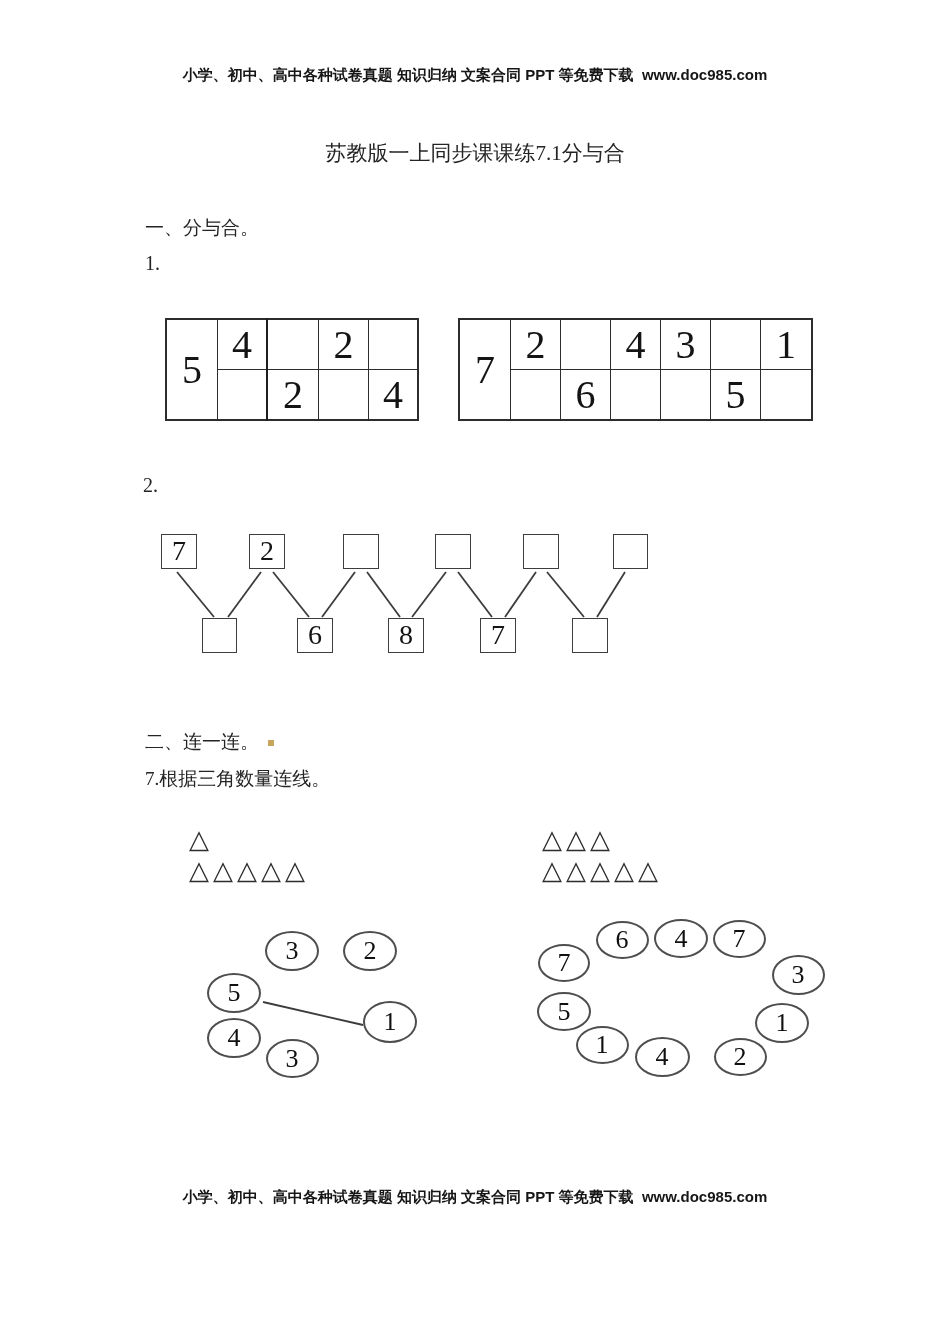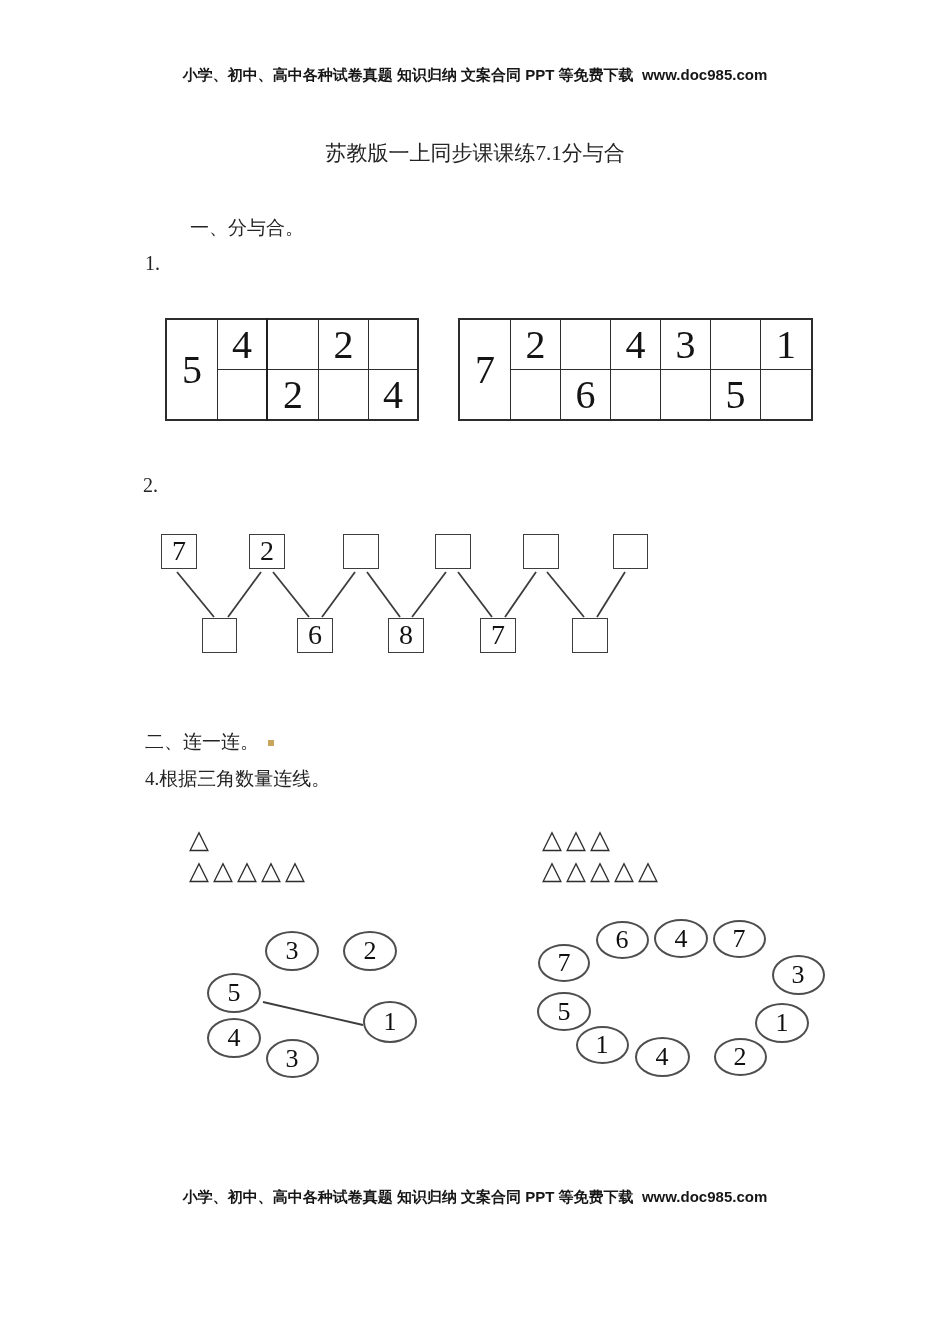--- a/index.html
+++ b/index.html
@@ -9,21 +9,21 @@
   }
   .hf{
     position:absolute;left:0;width:100%;text-align:center;white-space:pre;
     font-family:"Liberation Sans","DejaVu Sans",sans-serif;font-weight:700;
     font-size:15px;color:#161616;
   }
   .header{top:66px;}
   .footer{top:1188px;}
   .title{position:absolute;top:139px;left:0;width:100%;text-align:center;font-size:21px;color:#242424;}
   .line{position:absolute;font-size:19px;color:#242424;white-space:pre;}
-  .l-sec1{left:145px;top:215px;margin-left:45px;}
+  .l-sec1{left:145px;top:215px;}
   .l-item1{left:145px;top:252px;font-size:20px;}
   .l-item2{left:143px;top:474px;font-size:20px;}
   .l-sec2{left:145px;top:729px;}
   .l-sec2-item{left:145px;top:766px;}
   .stray-dot{display:inline-block;width:6px;height:6px;margin-left:9px;vertical-align:2px;background:#c9a55c;}
   table.grid{position:absolute;border-collapse:collapse;table-layout:fixed;border:2px solid #2d2d2d;}
   table.grid td{
     border:1.2px solid #2d2d2d;height:49px;padding:0;text-align:center;vertical-align:middle;
     font-family:"Liberation Serif","DejaVu Serif",serif;font-size:40px;color:#141414;
   }
@@ -105,21 +105,21 @@
   <div class="bbox" style="left:523px;top:534px;"></div>
   <div class="bbox" style="left:613px;top:534px;width:35px;"></div>
 
   <div class="bbox" style="left:202px;top:618px;width:35px;"></div>
   <div class="bbox" style="left:297px;top:618px;">6</div>
   <div class="bbox" style="left:388px;top:618px;">8</div>
   <div class="bbox" style="left:480px;top:618px;">7</div>
   <div class="bbox" style="left:572px;top:618px;"></div>
 
   <div class="line l-sec2"><span>二、连一连。</span><span class="stray-dot" style="background:#c9a55c"></span></div>
-  <div class="line l-sec2-item">4.根据三角数量连线。</div>
+  <div class="line l-sec2-item">7.根据三角数量连线。</div>
 
   <div class="tri-row" style="left:189px;top:824px;">△</div>
   <div class="tri-row" style="left:189px;top:855px;">△△△△△</div>
   <div class="tri-row" style="left:542px;top:824px;">△△△</div>
   <div class="tri-row" style="left:542px;top:855px;">△△△△△</div>
 
   <div class="layer">
       <div class="num-circle" style="left: 265px; top: 931px; width: 54px; height: 40px; line-height: 36px;">3</div>
       <div class="num-circle" style="left: 343px; top: 931px; width: 54px; height: 40px; line-height: 36px;">2</div>
       <div class="num-circle" style="left: 207px; top: 973px; width: 54px; height: 40px; line-height: 36px;">5</div>

